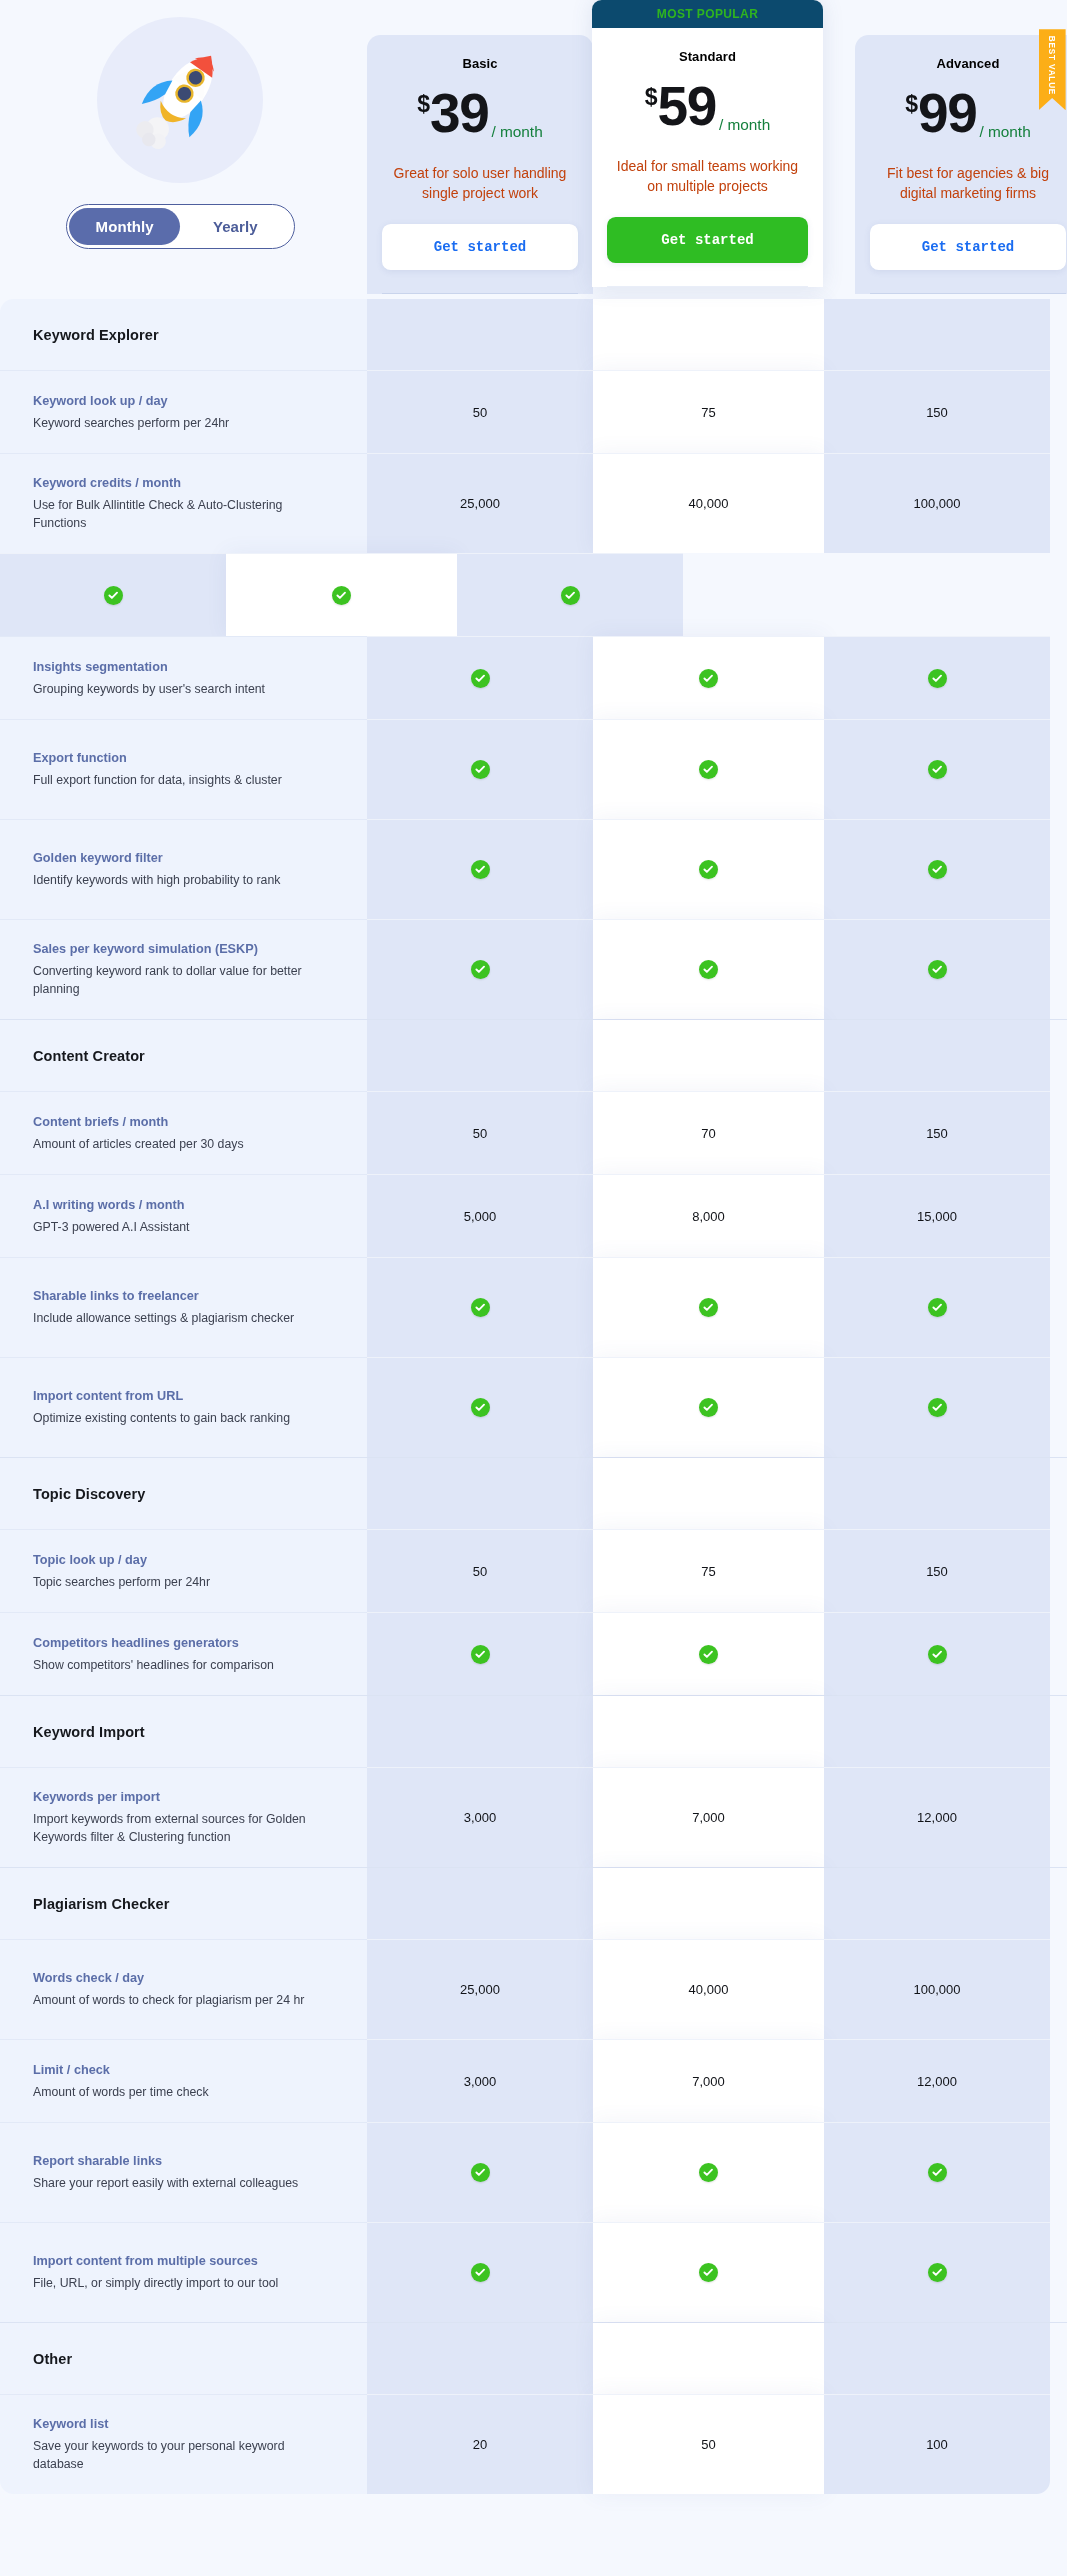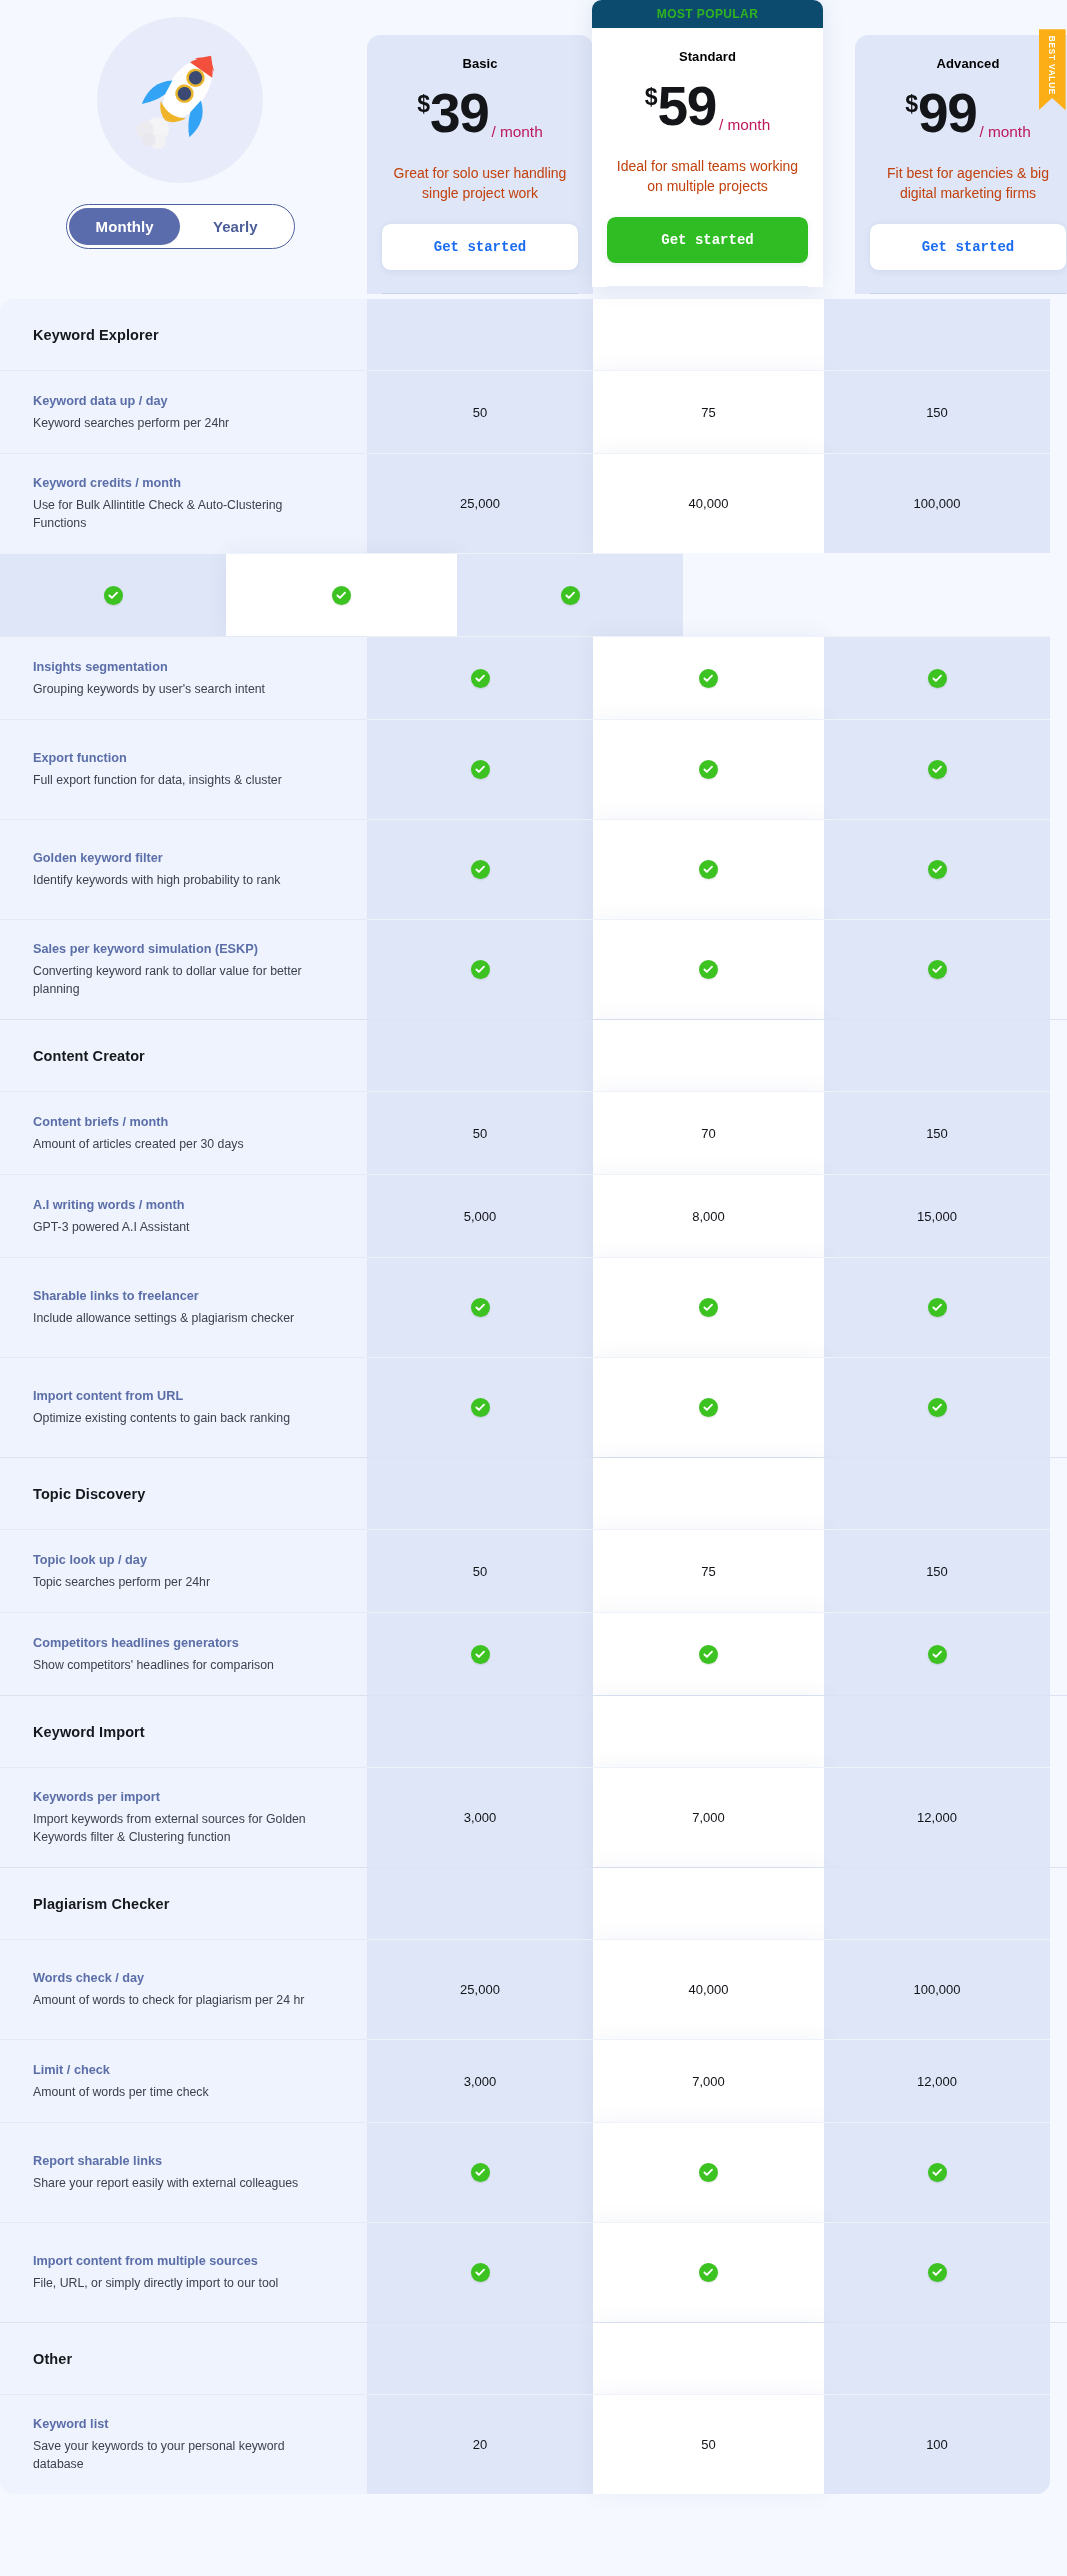--- a/index.html
+++ b/index.html
@@ -131,21 +131,21 @@
   }
   .amount {
     font-size: 55px;
     font-weight: 700;
     color: #141519;
     line-height: .95;
     letter-spacing: -1.4px;
   }
   .per {
     font-size: 15.4px;
-    color: #be185d;
+    color: #15803d;
     align-self: flex-end;
     margin-bottom: 6.7px;
     margin-left: 2.9px;
   }
   .plan-desc {
     margin-top: 15.4px;
     font-size: 14px;
     line-height: 1.45;
     color: #c2410c;
     min-height: 42px;
@@ -373,21 +373,21 @@
           <div class="cell-label round-tl">
             <div class="sec-title">Keyword Explorer</div>
           </div>
           <div class="col c1"></div>
           <div class="col c2"></div>
           <div class="col c3"></div>
           <div class="spacer-right"></div>
         </div>
         <div class="row row-feat row-sep">
           <div class="cell-label">
-            <div class="feat-name">Keyword data up / day</div>
+            <div class="feat-name">Keyword look up / day</div>
             <div class="feat-desc">Keyword searches perform per 24hr</div>
           </div>
           <div class="col c1">
             <span>50</span>
           </div>
           <div class="col c2">
             <span>75</span>
           </div>
           <div class="col c3">
             <span>150</span>

